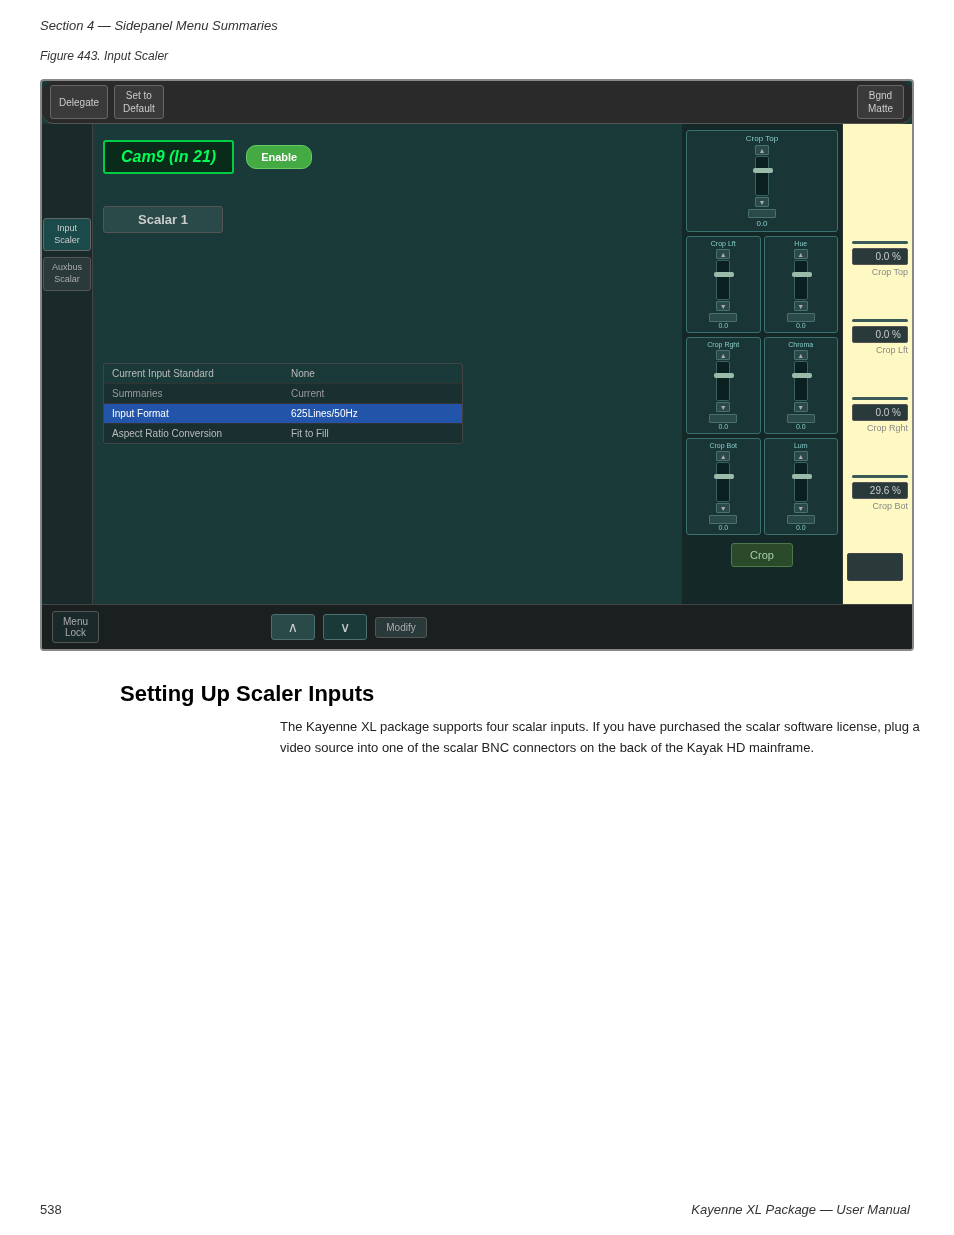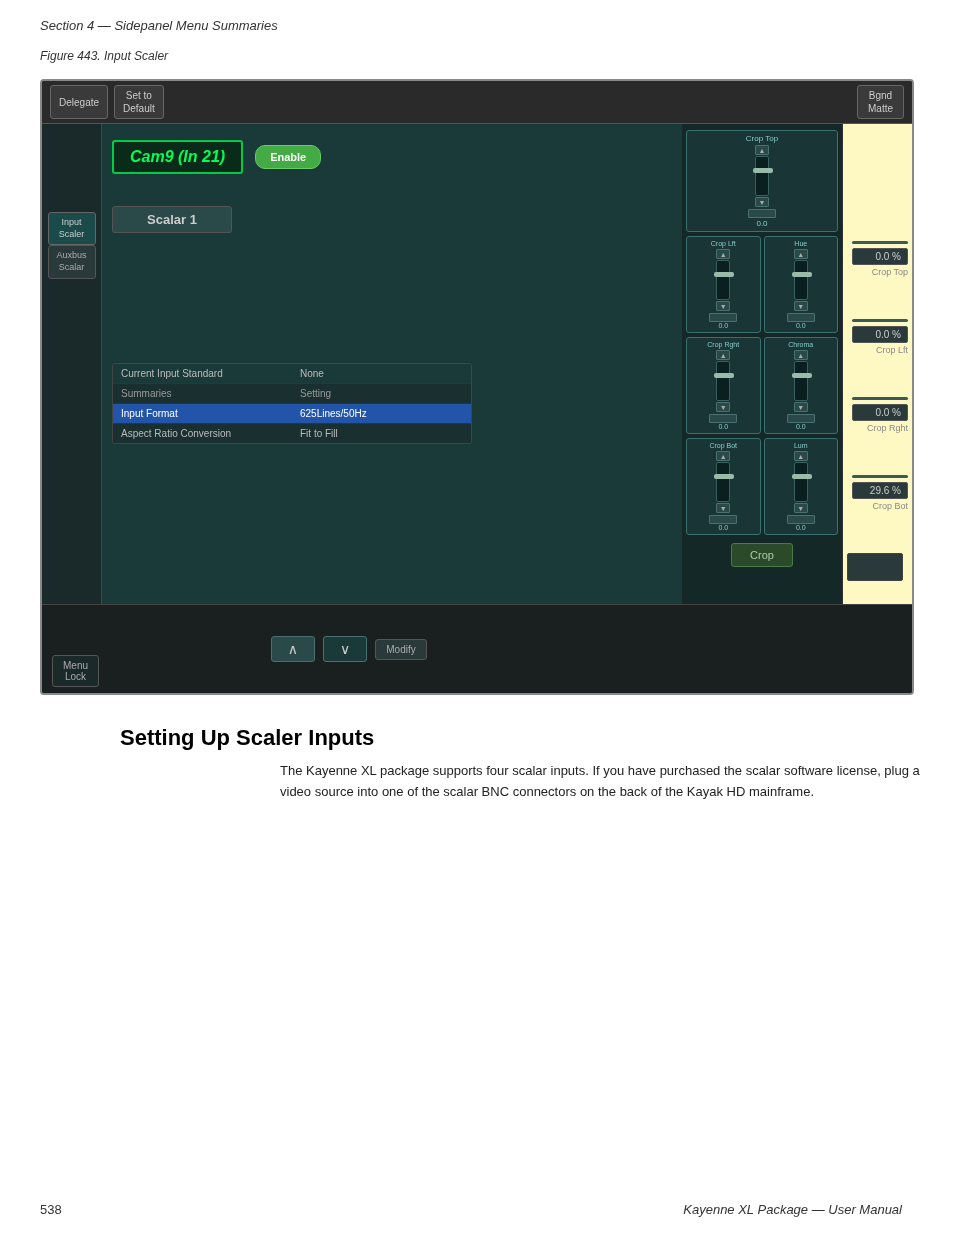--- a/index.html
+++ b/index.html
@@ -35,20 +35,21 @@
     }
 
     
     .top-bar {
       background: #2a2a2a;
       display: flex;
       align-items: center;
       justify-content: space-between;
       padding: 4px 8px;
       border-bottom: 1px solid #555;
+      border-radius: 12px;
     }
     .top-bar-left { display: flex; gap: 6px; }
     .top-btn {
       background: #3a3a3a;
       border: 1px solid #666;
       color: #ccc;
       font-size: 10px;
       padding: 3px 8px;
       border-radius: 3px;
       cursor: pointer;
@@ -69,27 +70,28 @@
 
     
     .content-area {
       display: flex;
       flex-direction: row;
       min-height: 480px;
     }
 
     
     .left-sidebar {
-      width: 60px;
+      width: 51px;
       background: #1a2a2a;
       border-right: 1px solid #444;
       display: flex;
       flex-direction: column;
       align-items: center;
       padding: 8px 4px;
+      gap: 6px;
     }
     .sidebar-btn {
       background: #2a3a3a;
       border: 1px solid #555;
       color: #aaa;
       font-size: 9px;
       padding: 4px 4px;
       border-radius: 3px;
       text-align: center;
       cursor: pointer;
@@ -253,21 +255,20 @@
       background: #2a3a3a;
       border: 1px solid #555;
       color: #aaa;
       font-size: 10px;
       padding: 4px 10px;
       border-radius: 3px;
       cursor: pointer;
     }
     .bottom-btn.dark {
       background: #1a2a2a;
-      margin-top: 44px;
     }
     .nav-btn {
       background: #2a4a4a;
       border: 1px solid #4a7070;
       color: #ccc;
       font-size: 14px;
       padding: 4px 16px;
       border-radius: 3px;
       cursor: pointer;
     }
@@ -286,21 +287,21 @@
       font-size: 13px;
       color: #222;
       padding: 0 16px 20px 280px;
       line-height: 1.6;
     }
 
     
     .page-footer {
       position: absolute;
       bottom: 18px;
-      left: 0; right: 12px;
+      left: 0; right: 4px;
       display: flex;
       justify-content: space-between;
       padding: 0 40px;
       font-size: 13px;
       color: #333;
     }
     .footer-right { font-style: italic; }
     .compact-track {
       width: 14px;
       height: 40px;
@@ -377,21 +378,21 @@
         <div class="scalar-label">Scalar 1</div>
       </div>
 
       <div class="settings-table">
         <div class="settings-row">
           <div class="settings-cell">Current Input Standard</div>
           <div class="settings-cell">None</div>
         </div>
         <div class="settings-row header-row">
           <div class="settings-cell">Summaries</div>
-          <div class="settings-cell">Setting</div>
+          <div class="settings-cell">Current</div>
         </div>
         <div class="settings-row highlighted">
           <div class="settings-cell">Input Format</div>
           <div class="settings-cell">625Lines/50Hz</div>
         </div>
         <div class="settings-row normal-row">
           <div class="settings-cell">Aspect Ratio Conversion</div>
           <div class="settings-cell">Fit to Fill</div>
         </div>
       </div>

